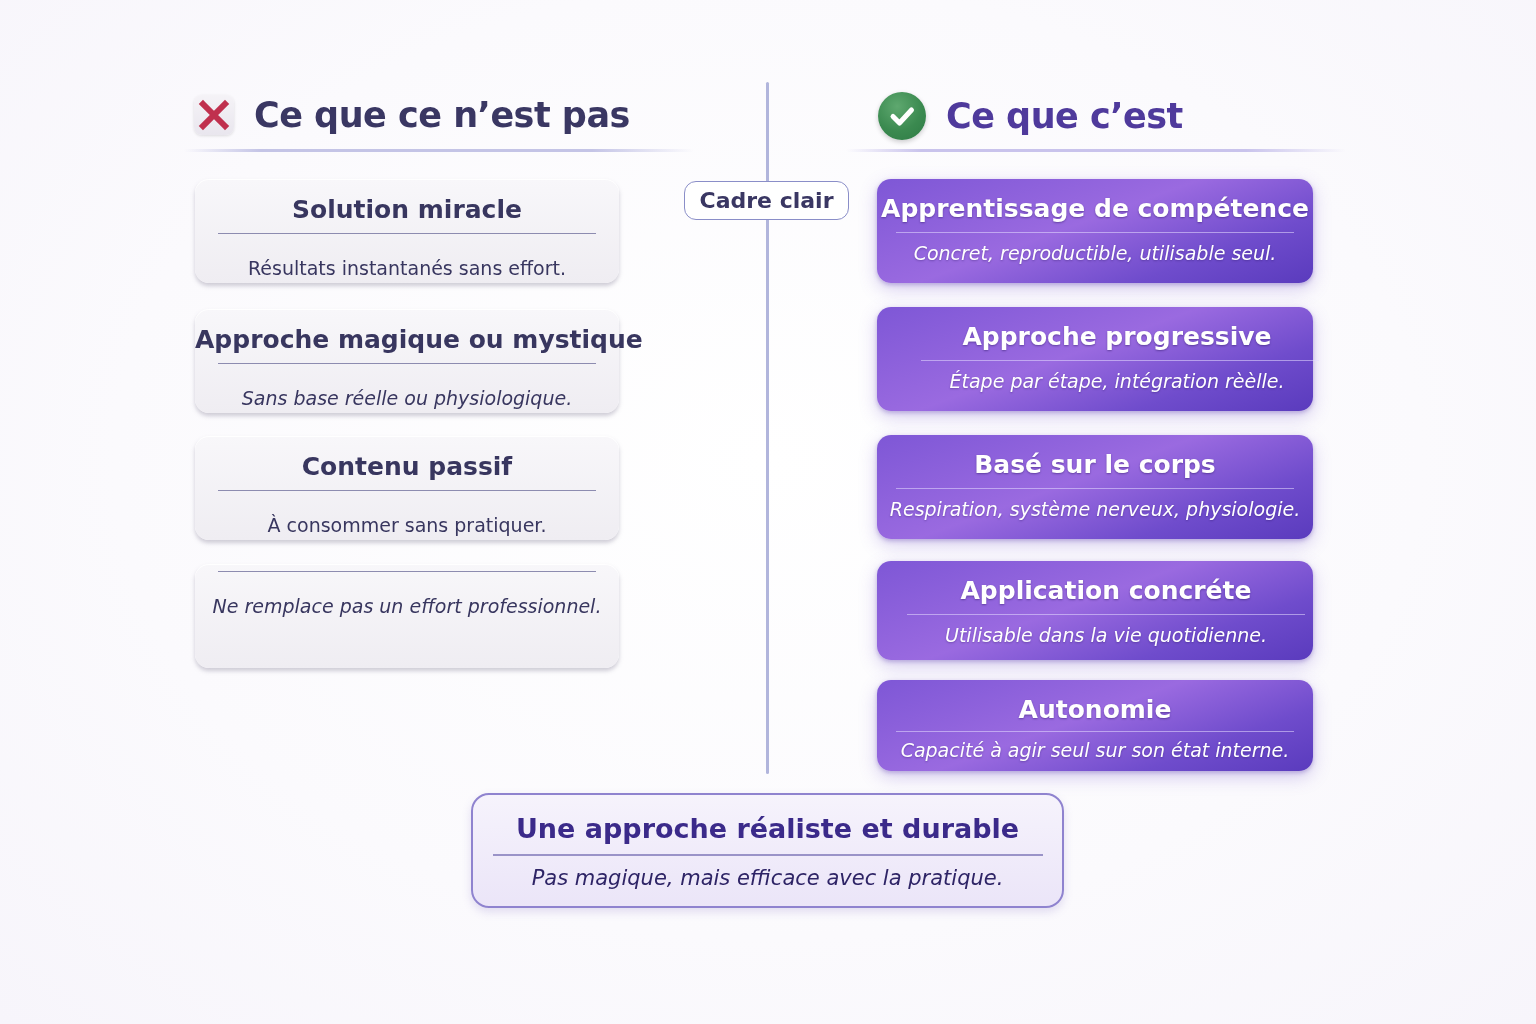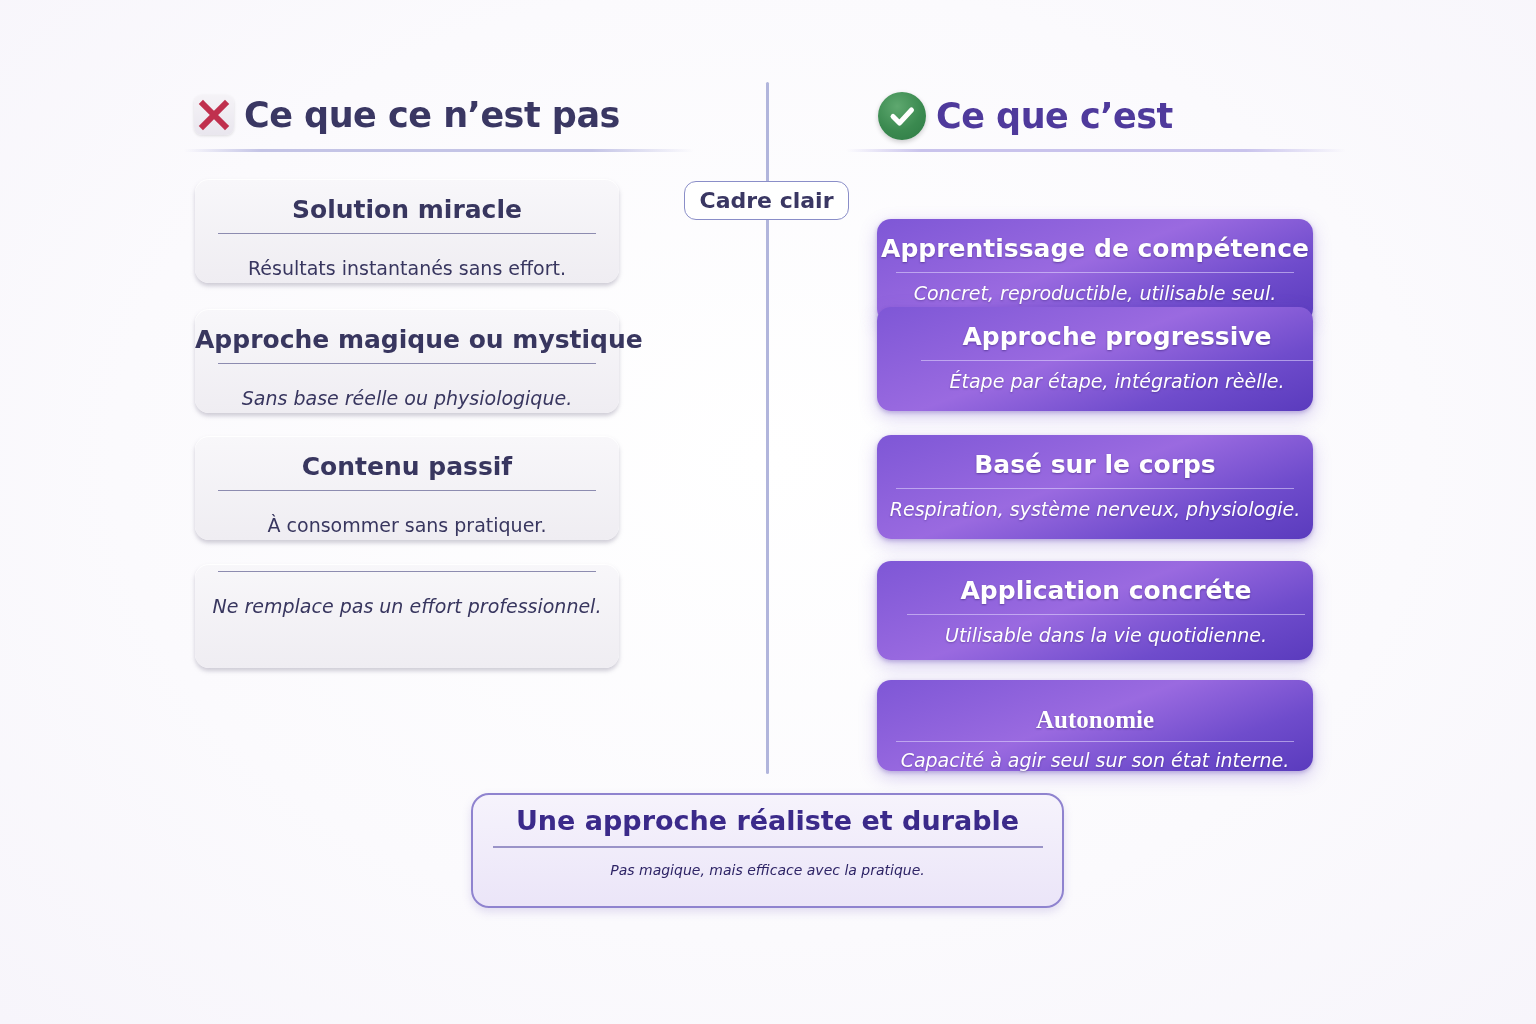--- a/index.html
+++ b/index.html
@@ -5,21 +5,21 @@
     * { box-sizing: border-box; margin: 0; padding: 0; }
     html, body {
       width: 1536px; height: 1024px; overflow: hidden;
       background: #fdfcfe;
       font-family: "DejaVu Sans", sans-serif;
     }
     .stage { position: relative; width: 1536px; height: 1024px;
       background: radial-gradient(ellipse at 50% 45%, #ffffff 0%, #fbfafd 60%, #f7f5fb 100%); }
 
     
-    .col-header { position: absolute; display: flex; align-items: center; gap: 10px; }
+    .col-header { position: absolute; display: flex; align-items: center; gap: 20px; }
     .col-header.left { left: 194px; top: 92px; }
     .col-header.right { left: 878px; top: 92px; }
     .col-header .title {
       font-family: "DejaVu Sans", sans-serif;
       font-size: 35px; font-weight: 600; letter-spacing: -0.5px;
       line-height: 46px;
     }
     .col-header.left .title { color: #3a3763; }
     .col-header.right .title { color: #4f3a9c; }
     .hdr-rule { position: absolute; height: 3px; border-radius: 2px; }
@@ -78,23 +78,23 @@
     .card.pos .c-sub { color: #ffffff; font-size: 19px; line-height: 26px; margin-top: 7px;
       text-shadow: 0 1px 2px rgba(40,20,90,0.35); }
 
     .summary {
       position: absolute; left: 471px; top: 793px; width: 593px; height: 115px;
       border-radius: 18px; border: 2px solid #8f83cf;
       background: linear-gradient(180deg, #f6f3fc 0%, #ebe5f8 100%);
       box-shadow: 0 4px 10px rgba(120,100,190,0.2);
       text-align: center;
     }
-    .summary .s-title { color: #3b2a8a; font-size: 27px; font-weight: 600; padding-top: 8px; line-height: 36px; white-space: nowrap; }
+    .summary .s-title { color: #3b2a8a; font-size: 27px; font-weight: 600; padding-top: 16px; line-height: 36px; white-space: nowrap; }
     .summary .s-rule { width: 550px; height: 1.5px; background: #9a93c8; margin: 7px auto 0; }
-    .summary .s-sub { color: #2e2466; font-size: 14px; font-style: italic; line-height: 28px; margin-top: 8px; white-space: nowrap; }
+    .summary .s-sub { color: #2e2466; font-size: 21px; font-style: italic; line-height: 28px; margin-top: 8px; white-space: nowrap; }
   </style>
 </head>
 <body>
 
 <div class="stage">
 
   <div class="col-header left">
     <span class="icon-x">
       <svg width="34" height="34" viewBox="0 0 34 34">
         <path d="M6 6 L28 28 M28 6 L6 28" stroke="#c0304e" stroke-width="6" stroke-linecap="square"></path>
@@ -130,42 +130,42 @@
   <div class="card neg" style="top:436px;">
     <div class="c-title">Contenu passif</div>
     <div class="c-rule"></div>
     <div class="c-sub">À consommer sans pratiquer.</div>
   </div>
   <div class="card neg italic" style="top:564px;">
     <div class="c-rule"></div>
     <div class="c-sub">Ne remplace pas un effort professionnel.</div>
   </div>
 
-  <div class="card pos" style="top:179px;margin-top:40px;">
+  <div class="card pos" style="top:179px;">
     <div class="c-title">Apprentissage de compétence</div>
     <div class="c-rule"></div>
     <div class="c-sub">Concret, reproductible, utilisable seul.</div>
   </div>
   <div class="card pos" style="top:307px;padding-left:44px;">
     <div class="c-title">Approche progressive</div>
     <div class="c-rule"></div>
     <div class="c-sub">Étape par étape, intégration rèèlle.</div>
   </div>
   <div class="card pos" style="top:435px;">
     <div class="c-title">Basé sur le corps</div>
     <div class="c-rule"></div>
     <div class="c-sub">Respiration, système nerveux, physiologie.</div>
   </div>
   <div class="card pos" style="top:561px; height:99px;padding-left:22px;">
     <div class="c-title">Application concréte</div>
     <div class="c-rule"></div>
     <div class="c-sub">Utilisable dans la vie quotidienne.</div>
   </div>
   <div class="card pos" style="top:680px; height:91px;">
-    <div class="c-title" style="padding-top:24px;font-family:Liberation Serif, serif;">Autonomie</div>
+    <div class="c-title" style="padding-top:14px;">Autonomie</div>
     <div class="c-rule" style="margin-top:5px;"></div>
     <div class="c-sub" style="margin-top:5px;">Capacité à agir seul sur son état interne.</div>
   </div>
 
   <div class="summary">
     <div class="s-title">Une approche réaliste et durable</div>
     <div class="s-rule"></div>
     <div class="s-sub">Pas magique, mais efficace avec la pratique.</div>
   </div>
 </div>

